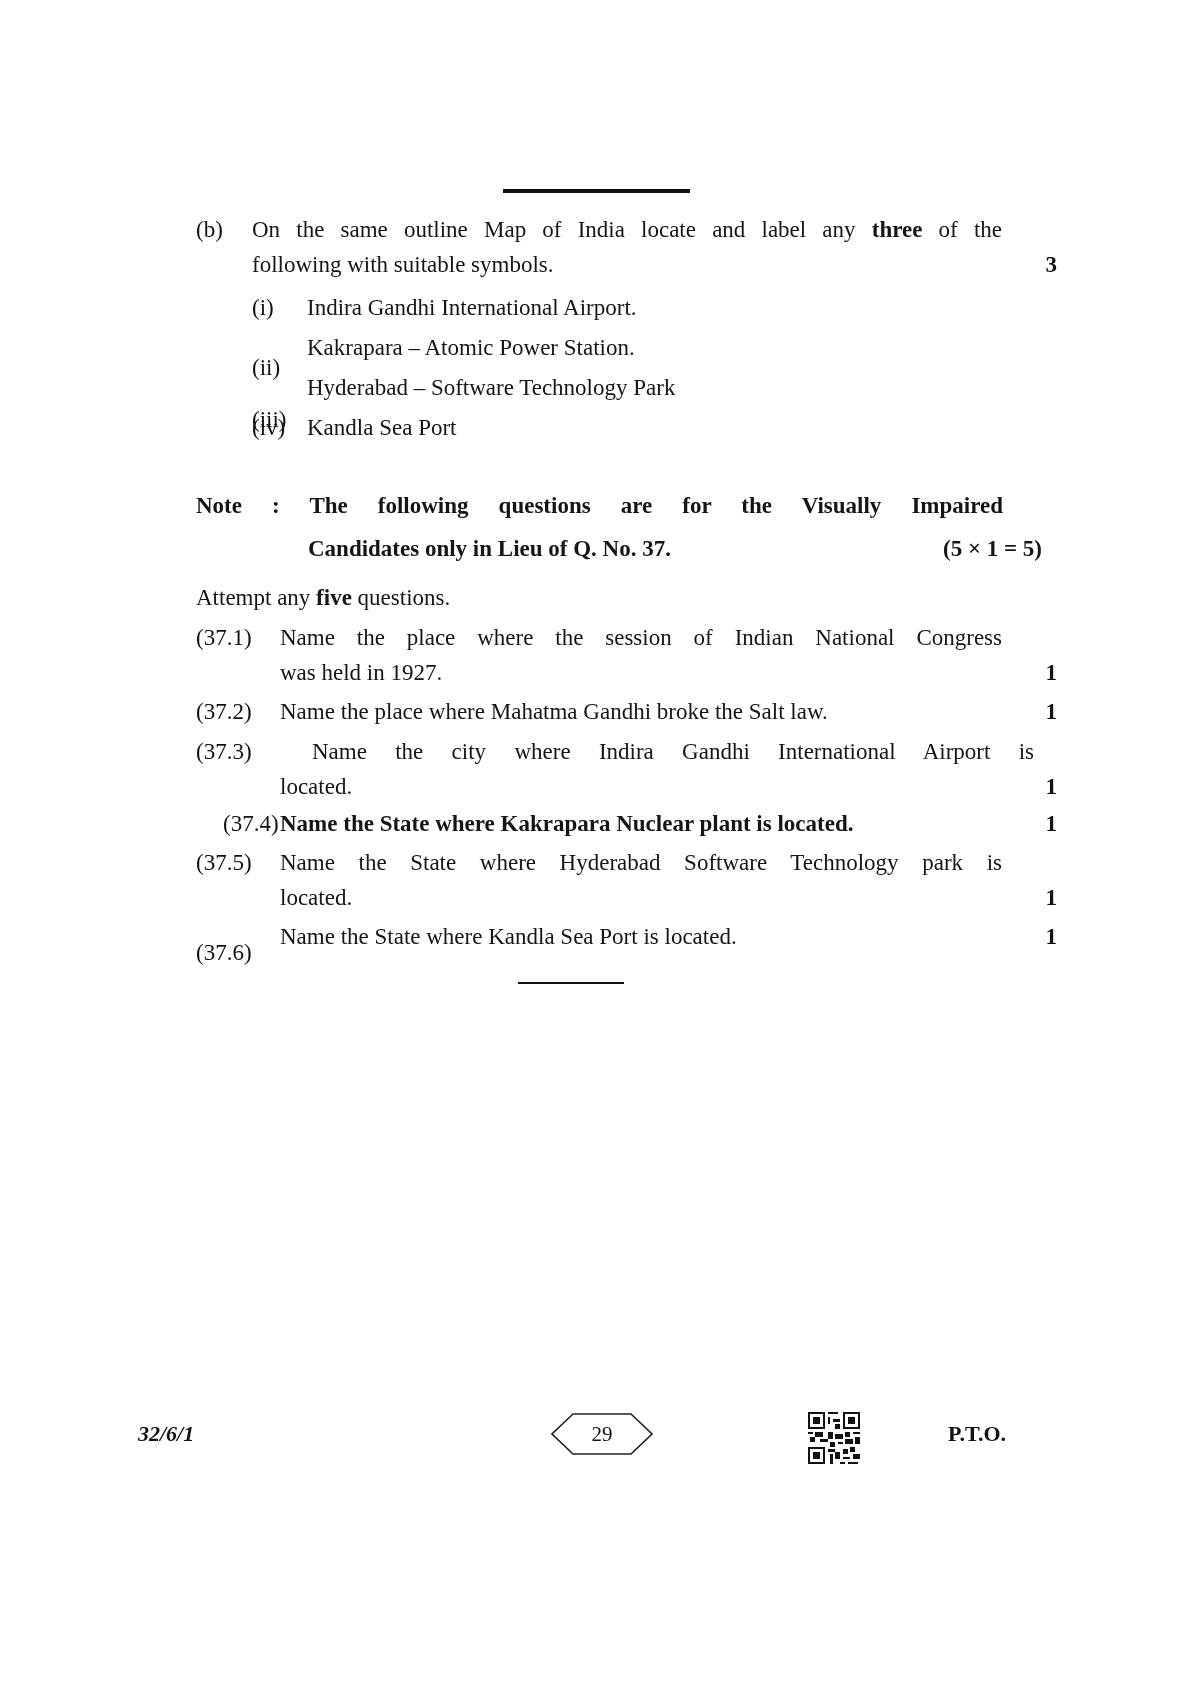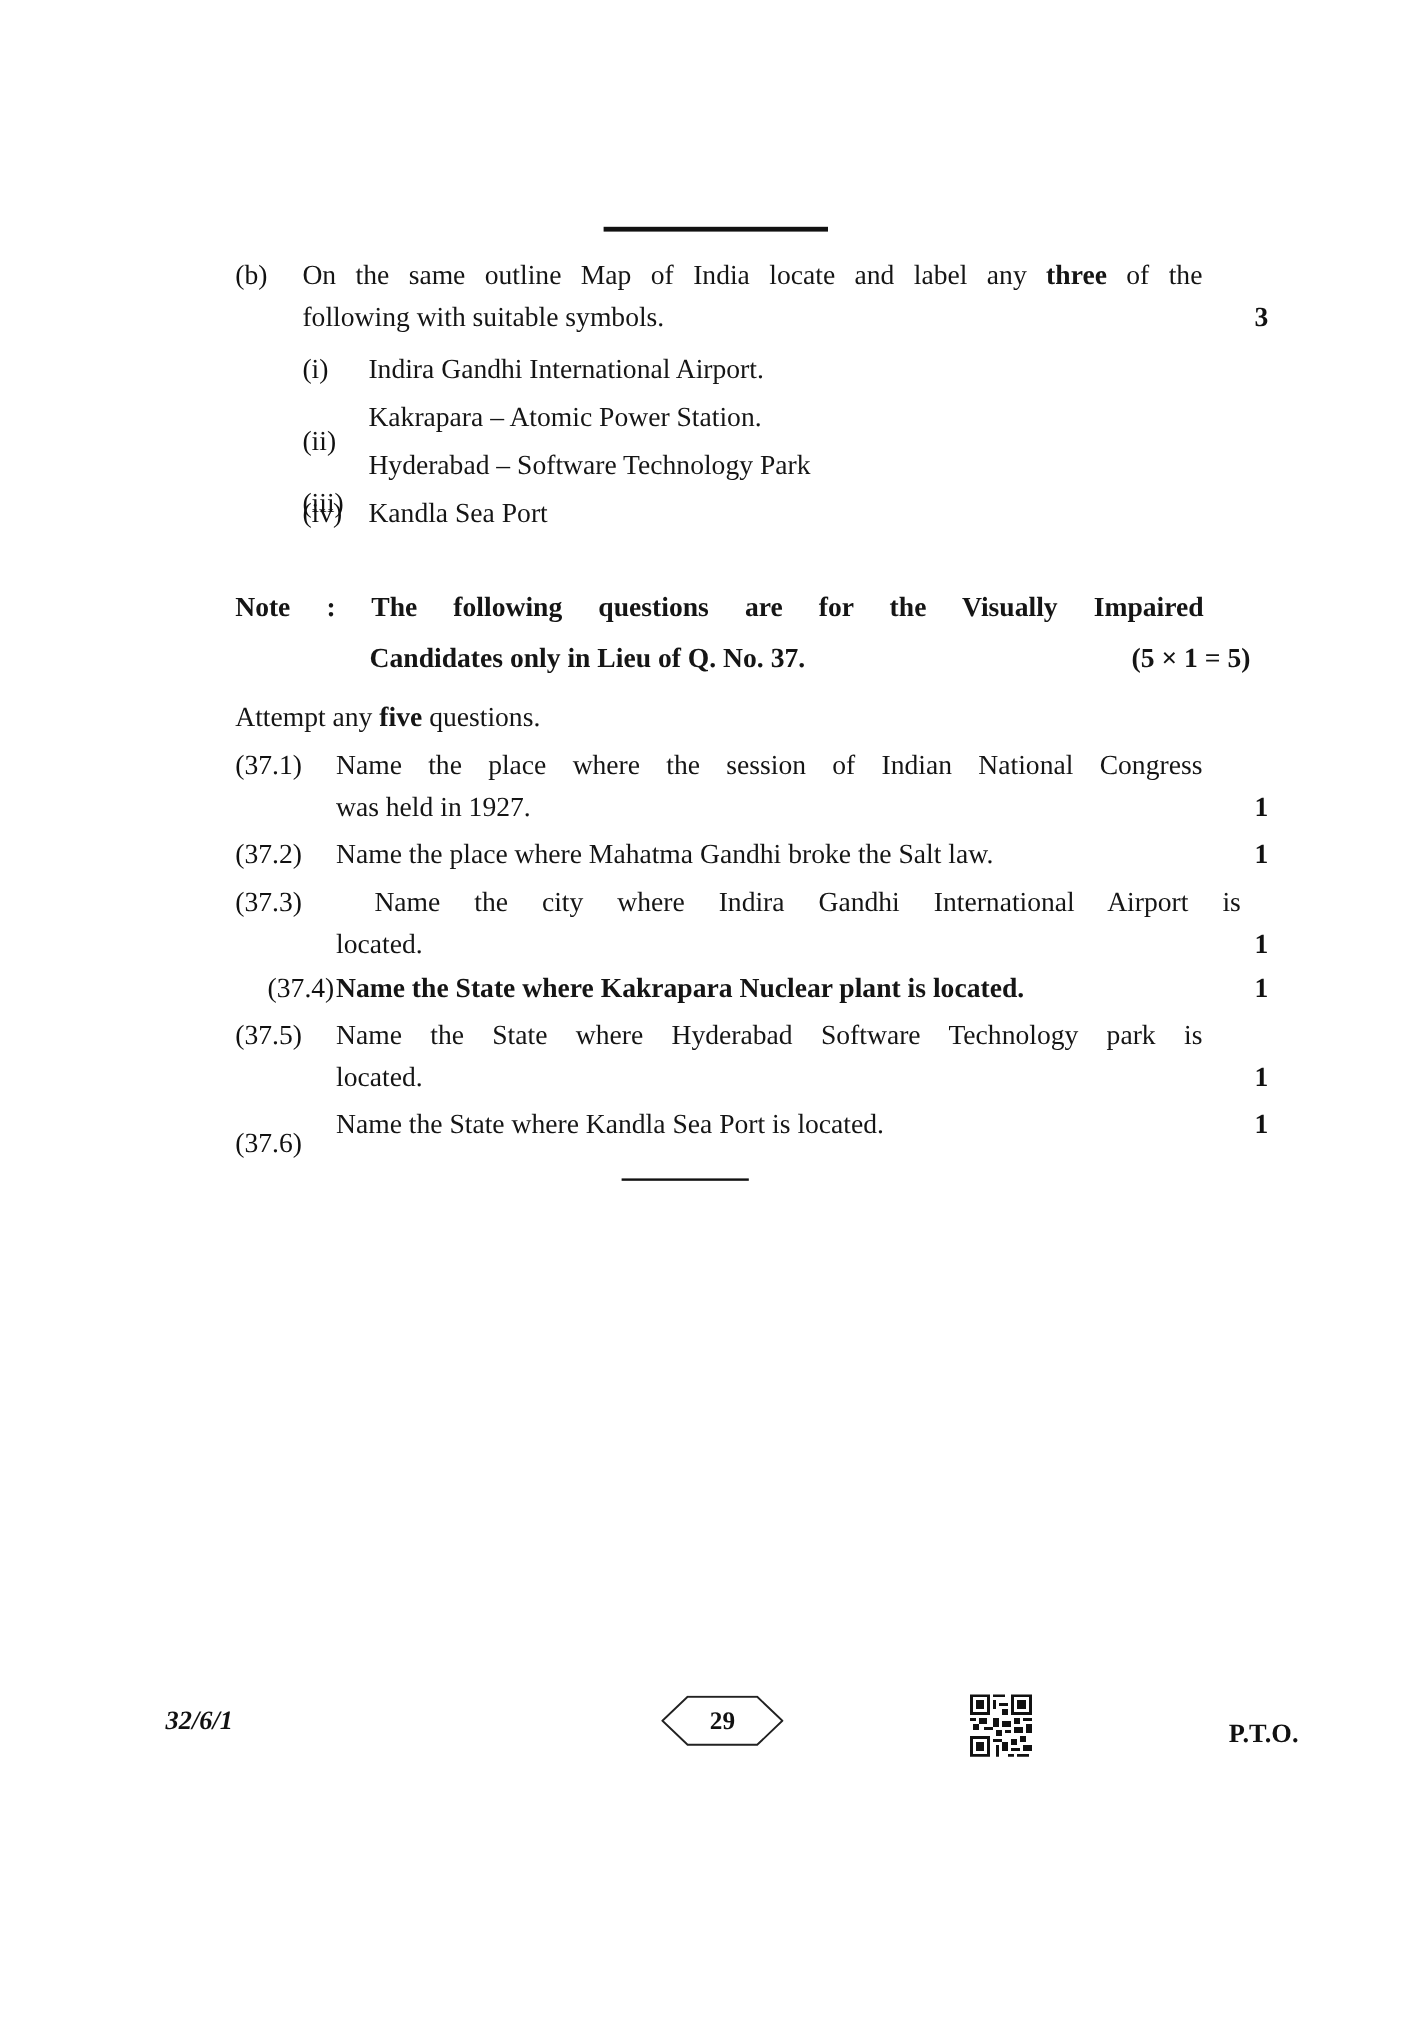--- a/index.html
+++ b/index.html
@@ -60,21 +60,21 @@
     }
     .hex-num {
       position: absolute;
       left: 551px;
       top: 1413px;
       width: 102px;
       height: 42px;
       line-height: 42px;
       text-align: center;
       font-family: "Liberation Serif", "DejaVu Serif", serif;
-      font-weight: bold;
+      font-weight: normal;
       font-size: 21px;
     }
     .qr {
       position: absolute;
       left: 808px;
       top: 1412px;
       width: 52px;
       height: 52px;
     }
   </style>
@@ -183,13 +183,13 @@
   <rect x="9" y="17" width="1" height="4" fill="#111"></rect>
   <rect x="11" y="16" width="2" height="3" fill="#111"></rect>
   <rect x="14" y="15" width="2" height="2" fill="#111"></rect>
   <rect x="17" y="14" width="2" height="2" fill="#111"></rect>
   <rect x="14" y="18" width="3" height="1" fill="#111"></rect>
   <rect x="18" y="17" width="3" height="2" fill="#111"></rect>
   <rect x="13" y="20" width="2" height="1" fill="#111"></rect>
   <rect x="16" y="20" width="4" height="1" fill="#111"></rect>
 </svg>
 
-<div class="abs footer-text" style="left:1024px; top:1421px;margin-top:11px;">P.T.O.</div>
+<div class="abs footer-text" style="left:948px; top:1421px;">P.T.O.</div>
 
 </body></html>

